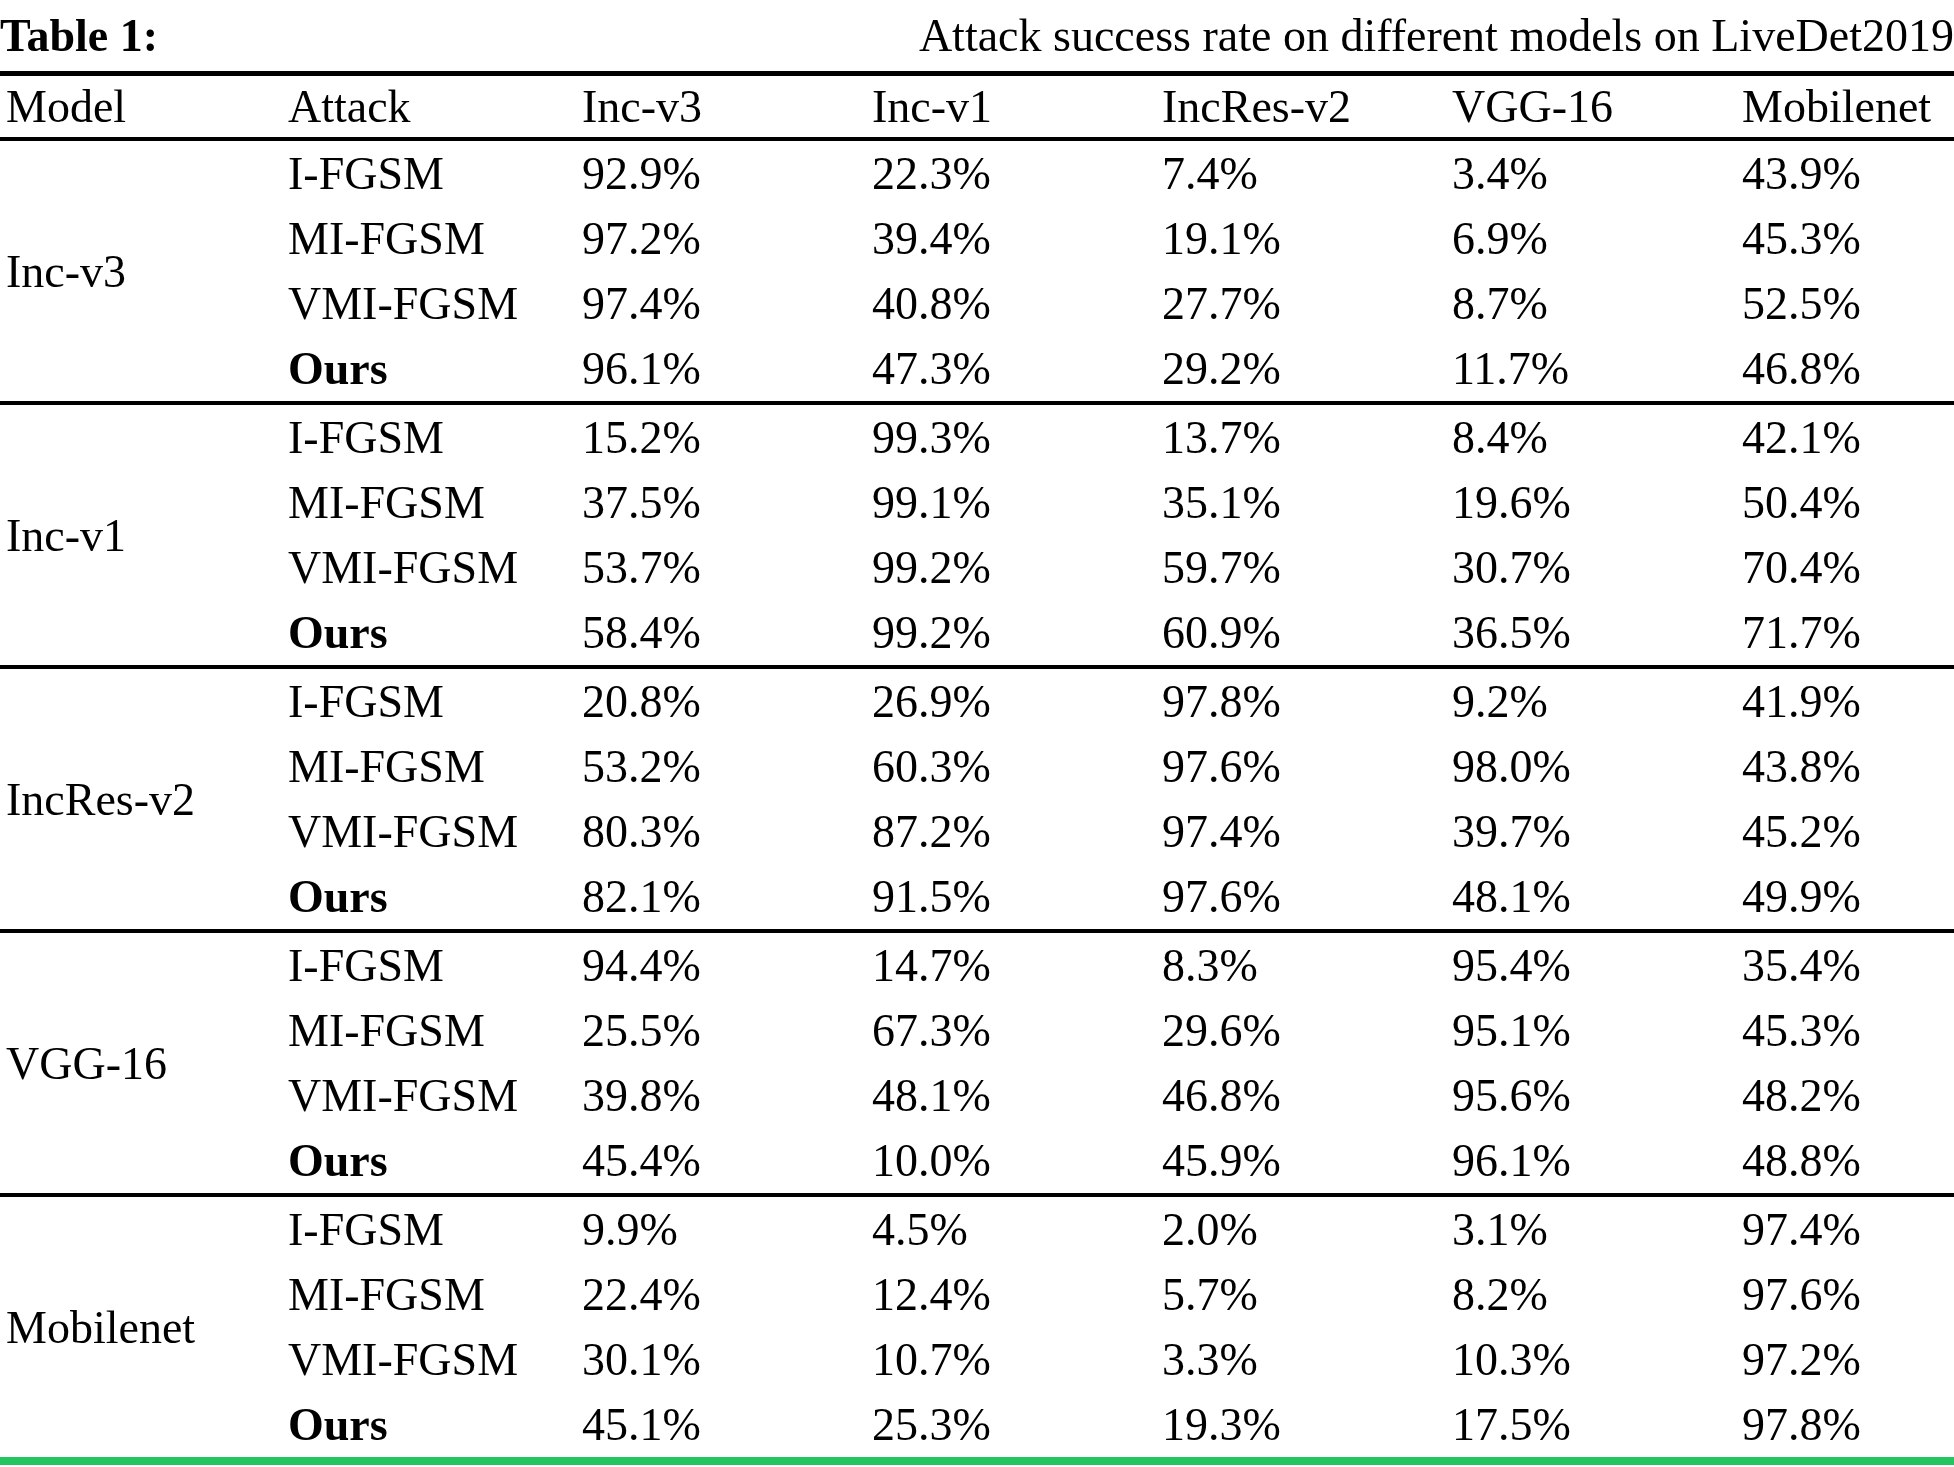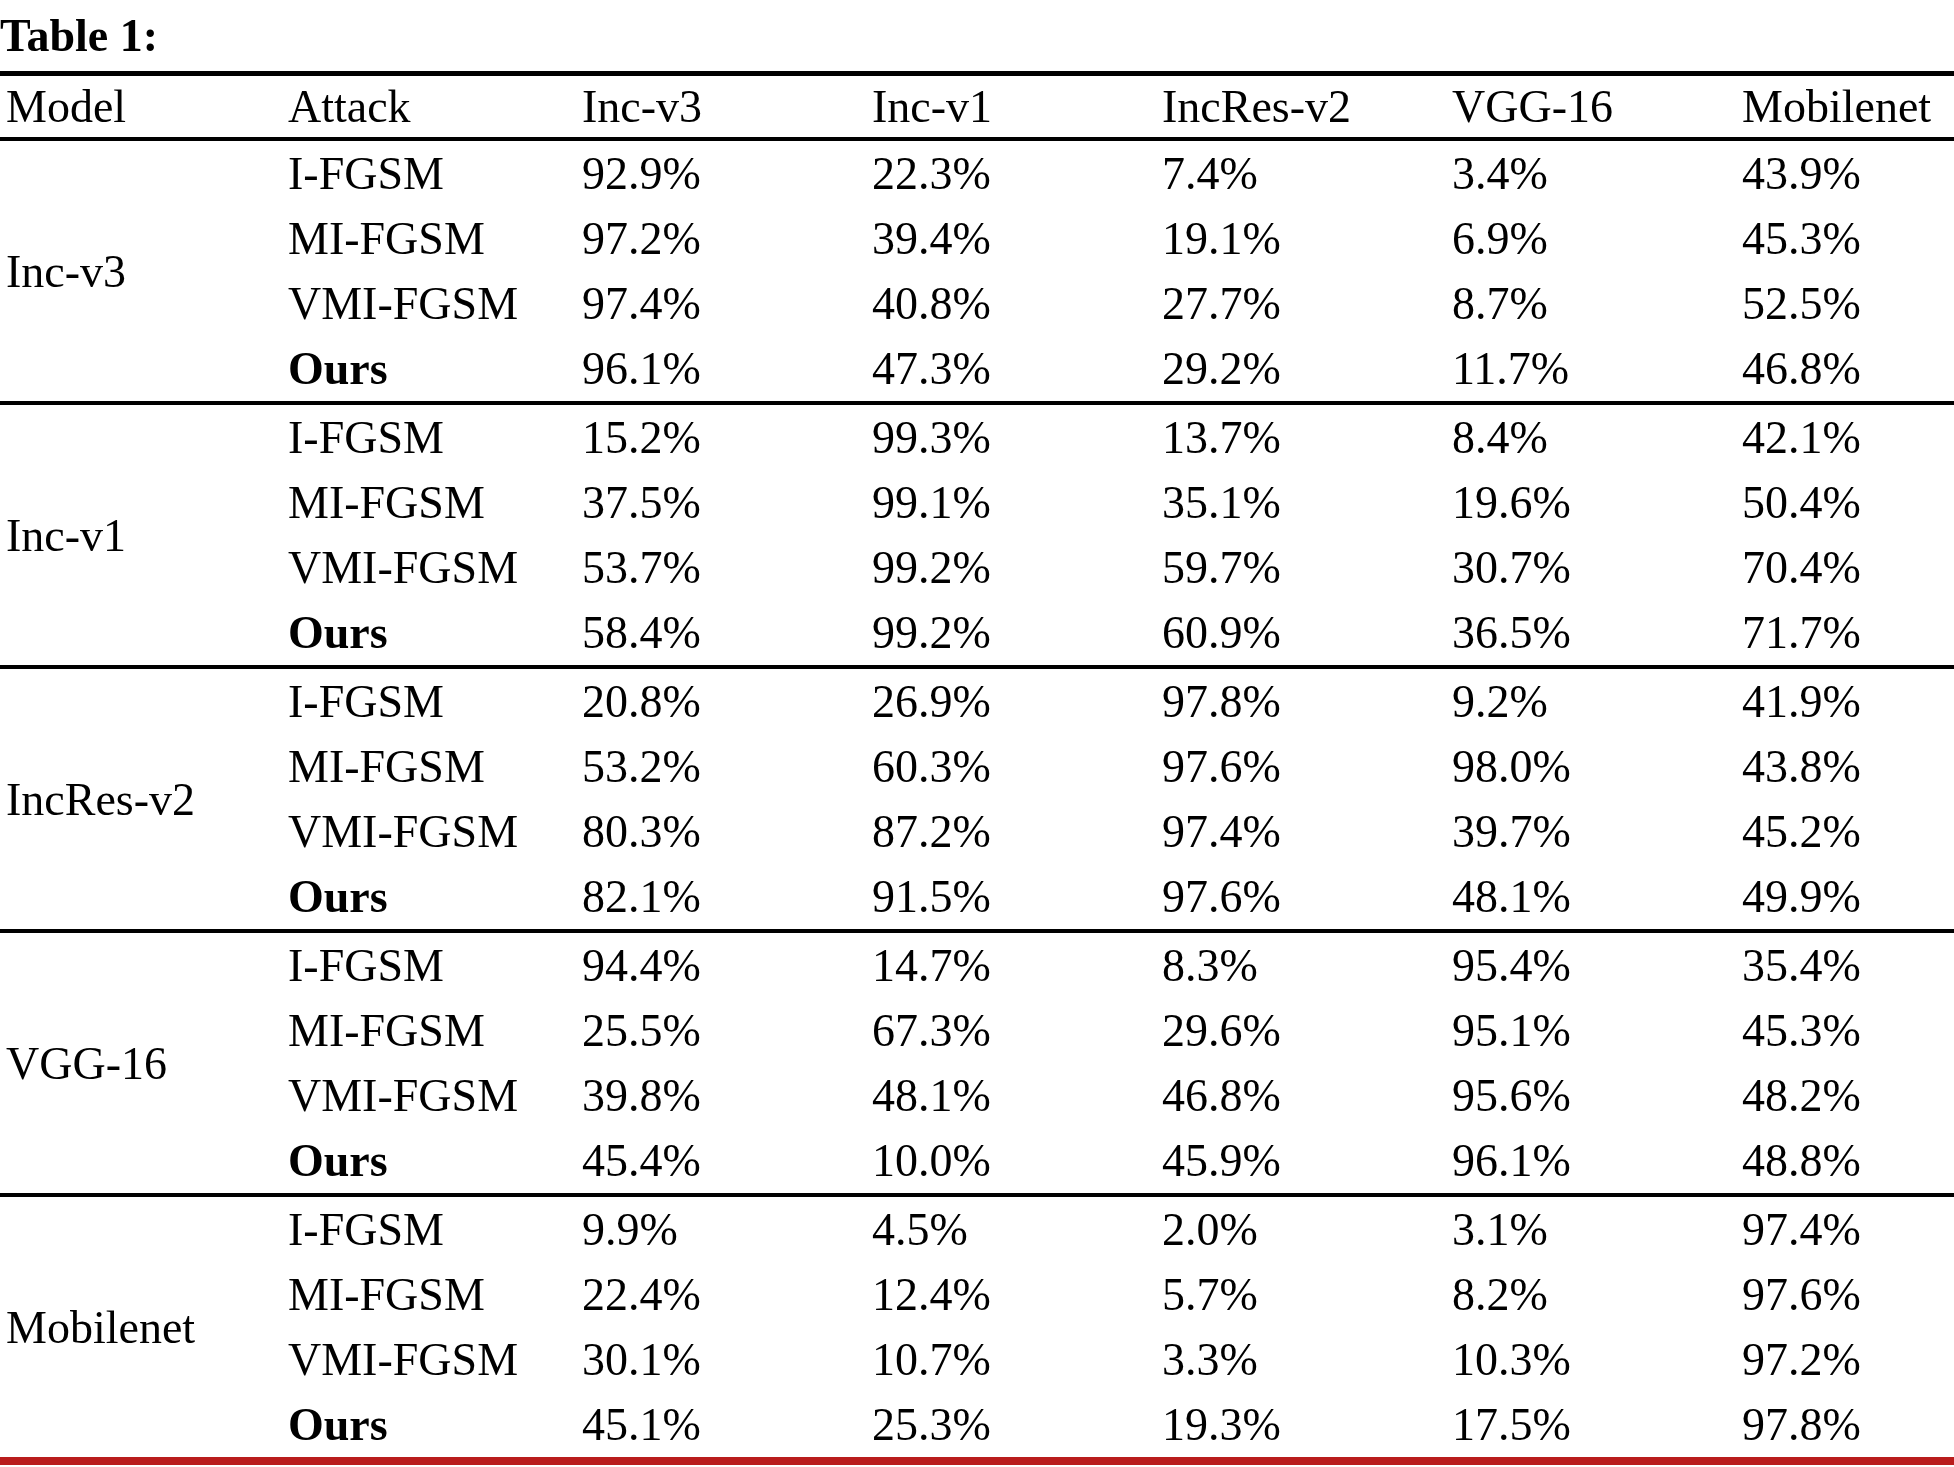--- a/index.html
+++ b/index.html
@@ -24,21 +24,21 @@
   }
   .caption .cap-label {
     font-weight: bold;
     margin-right: 18px;
   }
   table.results {
     width: 1954px;
     table-layout: fixed;
     border-collapse: collapse;
     border-top: 5px solid #000;
-    border-bottom: 8px solid #b91c1c;
+    border-bottom: 8px solid #22c55e;
     margin-bottom: 12px;
   }
   thead {
     border-bottom: 4px solid #000;
   }
   tbody.block {
     border-top: 4px solid #000;
   }
   th {
     font-weight: normal;
@@ -61,20 +61,21 @@
   }
   td.attack-cell.ours {
     font-weight: bold;
   }
 </style>
 </head>
 <body>
 
 <div class="caption">
   <span class="cap-label">Table 1:</span>
+  <span class="cap-text">Attack success rate on different models on LiveDet2019</span>
 </div>
 
 <table class="results">
   <colgroup>
     <col style="width:288px">
     <col style="width:294px">
     <col style="width:290px">
     <col style="width:290px">
     <col style="width:290px">
     <col style="width:290px">

